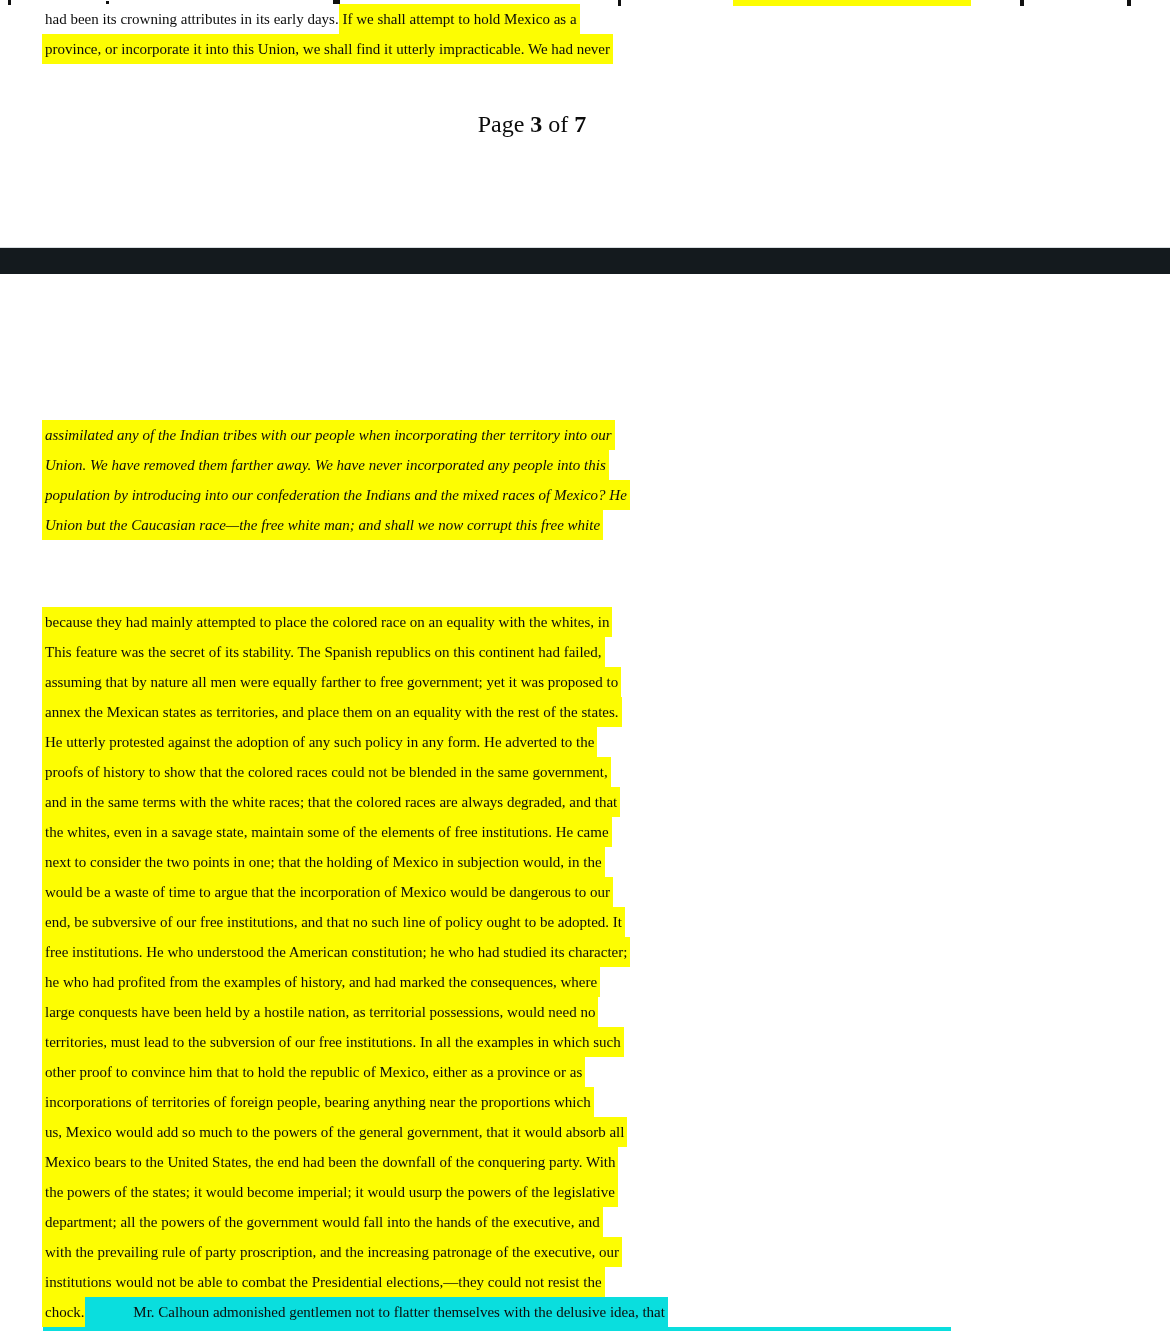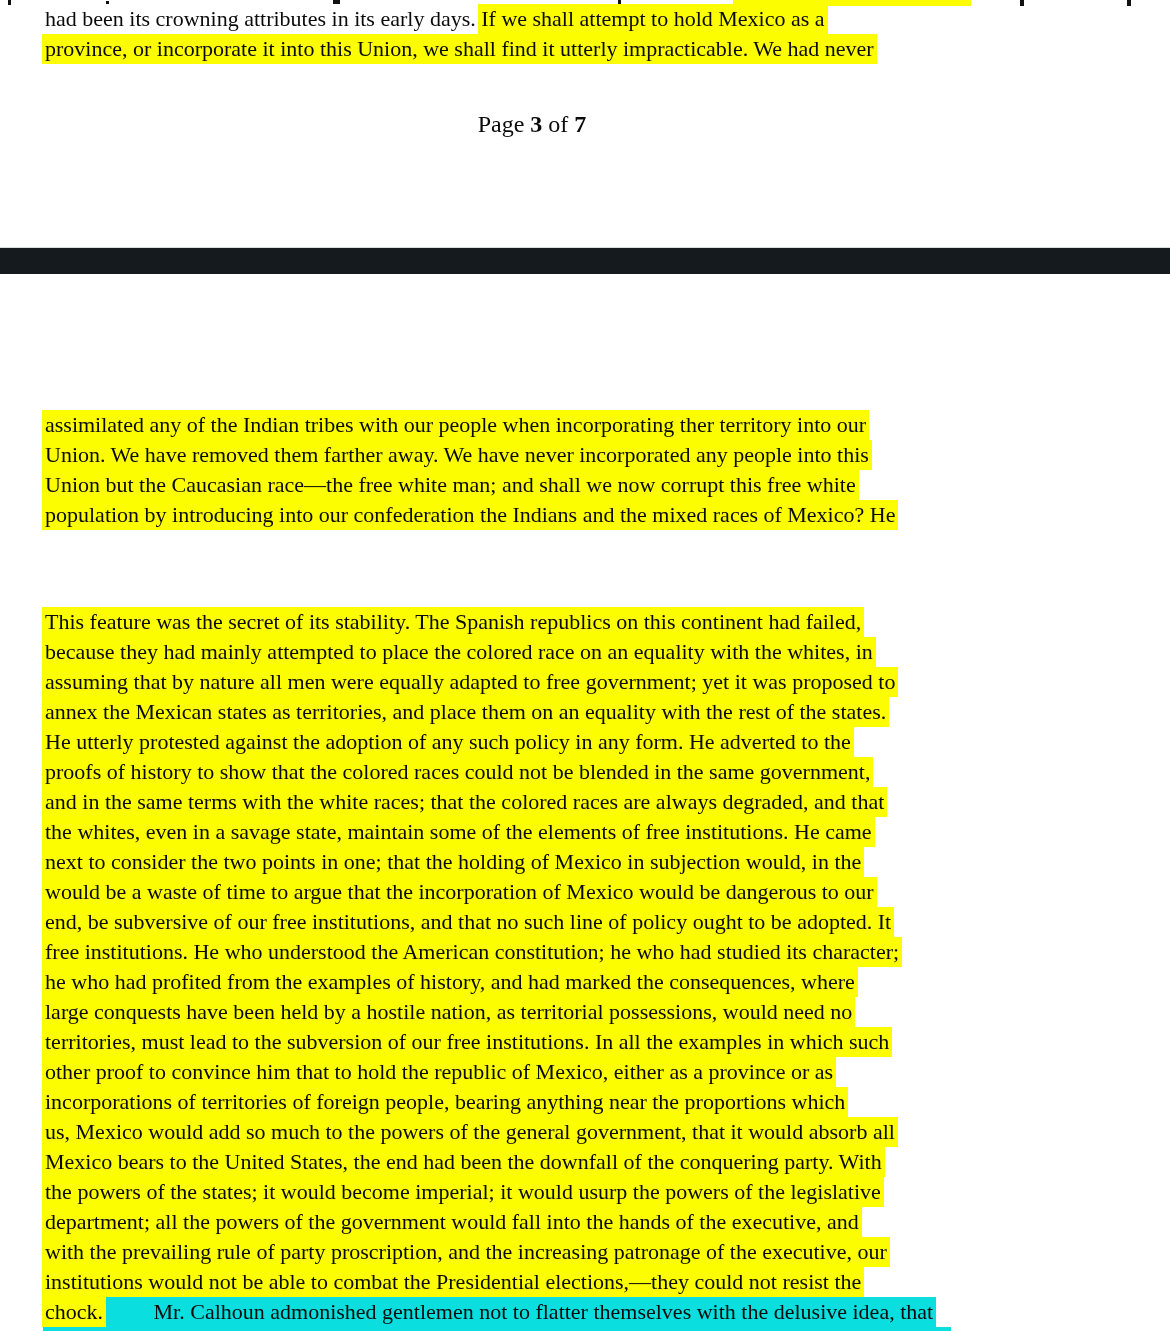--- a/index.html
+++ b/index.html
@@ -11,21 +11,21 @@
     width: 1170px;
     height: 1331px;
     position: relative;
     overflow: hidden;
     font-family: "Liberation Serif", "DejaVu Serif", serif;
     color: #0b0b0b;
   }
   .textblock {
     position: absolute;
     left: 45px;
-    font-size: 22px;
+    font-size: 15px;
   }
   .line {
     height: 30px;
     line-height: 30px;
     white-space: pre;
   }
   .hl {
     display: inline-block;
     height: 30px;
     line-height: 30px;
@@ -74,21 +74,21 @@
     left: 43px;
     width: 908px;
     height: 6px;
     background: var(--hl-cyan, #0adede);
   }
   .frag {
     position: absolute;
     background: #101010;
   }
   #top-lines    { top: 4px; }
-  #paragraph-1  { top: 410px; }
+  #paragraph-1  { top: 420px; font-style: italic; }
   #paragraph-2  { top: 607px; }
 </style>
 </head>
 <body>
 
 <div id="top-highlight-sliver"></div>
 <div class="frag" style="left:8px;   top:0; width:3px; height:5px;"></div>
 <div class="frag" style="left:106px; top:1px; width:3px; height:3px;"></div>
 <div class="frag" style="left:333px; top:0; width:7px; height:4px;"></div>
 <div class="frag" style="left:618px; top:0; width:3px; height:6px;"></div>
@@ -100,28 +100,28 @@
     <div class="line"><span class="hl hl-yellow">province, or incorporate it into this Union, we shall find it utterly impracticable. We had never</span></div>
   </div>
 
 <div id="page-label"><span>Page </span><span class="bold">3</span><span> of </span><span class="bold">7</span></div>
 
 <div id="separator-bar"></div>
 
 <div id="paragraph-1" class="textblock">
     <div class="line"><span class="hl hl-yellow">assimilated any of the Indian tribes with our people when incorporating ther territory into our</span></div>
     <div class="line"><span class="hl hl-yellow">Union. We have removed them farther away. We have never incorporated any people into this</span></div>
+    <div class="line"><span class="hl hl-yellow">population by introducing into our confederation the Indians and the mixed races of Mexico? He</span></div>
     <div class="line"><span class="hl hl-yellow">Union but the Caucasian race—the free white man; and shall we now corrupt this free white</span></div>
-    <div class="line"><span class="hl hl-yellow">population by introducing into our confederation the Indians and the mixed races of Mexico? He</span></div>
   </div>
 
 <div id="paragraph-2" class="textblock">
+    <div class="line"><span class="hl hl-yellow">because they had mainly attempted to place the colored race on an equality with the whites, in</span></div>
     <div class="line"><span class="hl hl-yellow">This feature was the secret of its stability. The Spanish republics on this continent had failed,</span></div>
-    <div class="line"><span class="hl hl-yellow">because they had mainly attempted to place the colored race on an equality with the whites, in</span></div>
-    <div class="line"><span class="hl hl-yellow">assuming that by nature all men were equally adapted to free government; yet it was proposed to</span></div>
+    <div class="line"><span class="hl hl-yellow">assuming that by nature all men were equally farther to free government; yet it was proposed to</span></div>
     <div class="line"><span class="hl hl-yellow">annex the Mexican states as territories, and place them on an equality with the rest of the states.</span></div>
     <div class="line"><span class="hl hl-yellow">He utterly protested against the adoption of any such policy in any form. He adverted to the</span></div>
     <div class="line"><span class="hl hl-yellow">proofs of history to show that the colored races could not be blended in the same government,</span></div>
     <div class="line"><span class="hl hl-yellow">and in the same terms with the white races; that the colored races are always degraded, and that</span></div>
     <div class="line"><span class="hl hl-yellow">the whites, even in a savage state, maintain some of the elements of free institutions. He came</span></div>
     <div class="line"><span class="hl hl-yellow">next to consider the two points in one; that the holding of Mexico in subjection would, in the</span></div>
     <div class="line"><span class="hl hl-yellow">would be a waste of time to argue that the incorporation of Mexico would be dangerous to our</span></div>
     <div class="line"><span class="hl hl-yellow">end, be subversive of our free institutions, and that no such line of policy ought to be adopted. It</span></div>
     <div class="line"><span class="hl hl-yellow">free institutions. He who understood the American constitution; he who had studied its character;</span></div>
     <div class="line"><span class="hl hl-yellow">he who had profited from the examples of history, and had marked the consequences, where</span></div>

